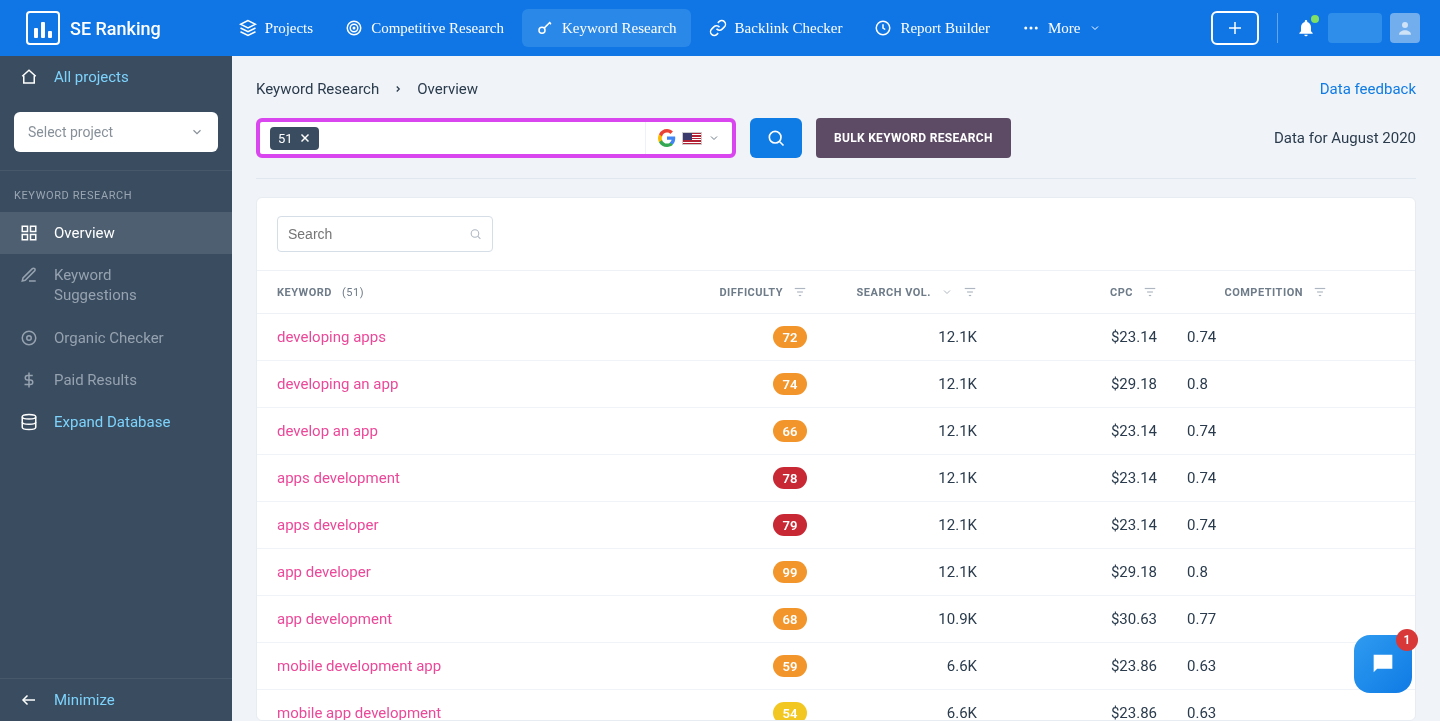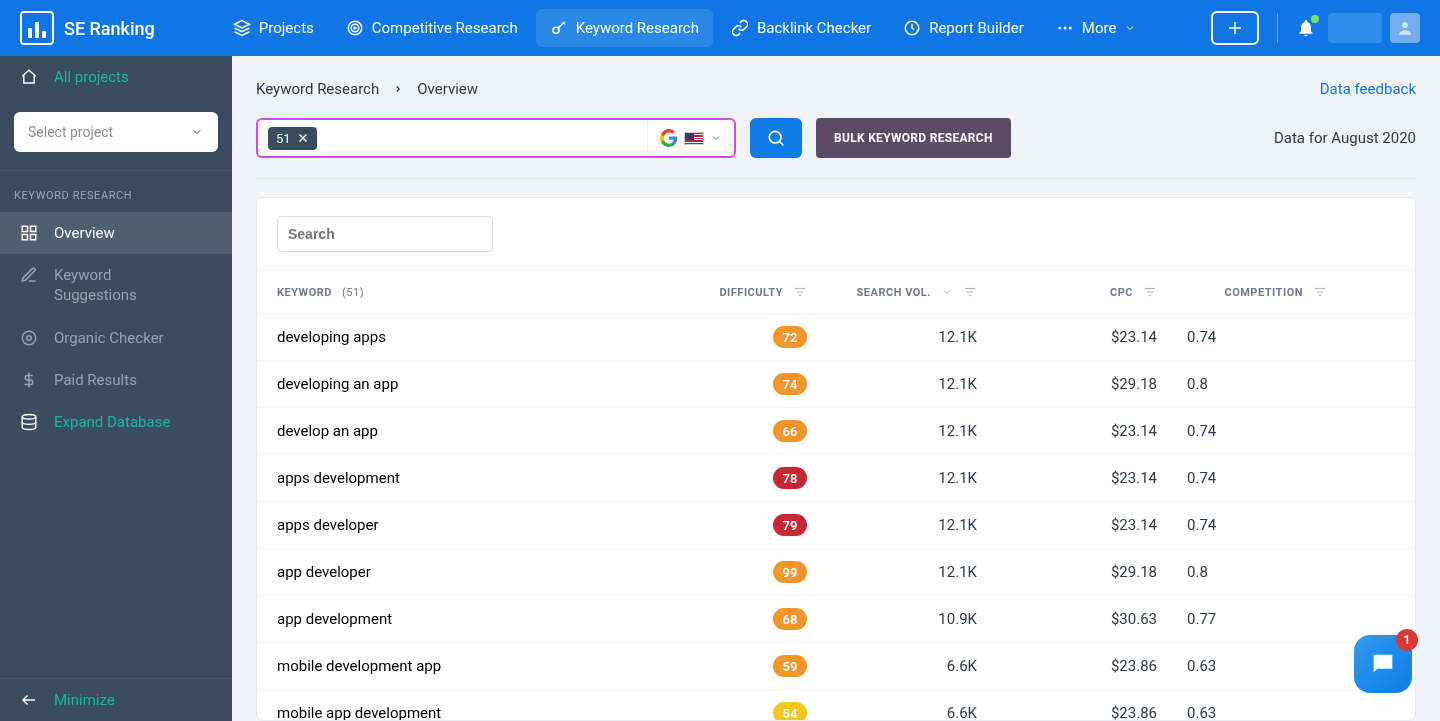--- a/index.html
+++ b/index.html
@@ -12,21 +12,21 @@
     overflow: hidden;
   }
 
   
   .topbar {
     display: flex;
     align-items: center;
     height: 56px;
     background: #1076e5;
     color: #fff;
-    padding: 0 20px 0 10px;
+    padding: 0 20px 0 16px;
     gap: 4px;
   }
   .logo {
     display: flex;
     align-items: center;
     gap: 10px;
     padding: 0 10px;
     font-size: 18px;
     font-weight: 500;
   }
@@ -41,21 +41,21 @@
     gap: 3px;
     padding-bottom: 5px;
   }
   .logo-box span { display:inline-block; width:4px; background:#fff; border-radius:1px; }
   .logo-box span:nth-child(1){height:10px;} .logo-box span:nth-child(2){height:16px;} .logo-box span:nth-child(3){height:7px;}
 
   .topnav { display:flex; align-items:center; gap:4px; margin-left:50px; }
   .topnav-item {
     display:flex; align-items:center; gap:8px;
     padding: 10px 14px; border-radius:6px;
-    font-size:15px; cursor:pointer;
+    font-size:15px; cursor:pointer;font-family:Liberation Serif, serif;
   }
   .topnav-item.active { background: #2a88e8; }
   .topnav-icon { display:inline-flex; width:18px; height:18px; align-items:center; justify-content:center; }
 
   .top-spacer { flex:1; }
 
   .top-add {
     width:48px; height:34px; border:2px solid #fff; border-radius:6px;
     display:flex; align-items:center; justify-content:center;
     font-size:22px; font-weight:400; cursor:pointer;
@@ -74,21 +74,21 @@
 
   
   .sidebar {
     width: 232px; background:#3a4c60; color:#dbe2ea;
     display:flex; flex-direction:column;
   }
   .side-item {
     display:flex; align-items:center; gap:16px;
     padding: 12px 20px; font-size:15px; cursor:pointer;
   }
-  .side-item.white { color:#14b8a6; }
+  .side-item.white { color:#7dd3fc; }
   .side-item.dim { color:#96a2af; }
   .side-item.active { background:#4e5f71; color:#fff; }
 
   .project-select-wrap { padding: 14px 14px 18px; border-bottom:1px solid rgba(255,255,255,.07); }
   .project-select {
     background:#fff; color:#879099;
     height:40px; border-radius:6px;
     display:flex; align-items:center; justify-content:space-between;
     padding: 0 14px; cursor:pointer; font-size:14px;
   }
@@ -110,21 +110,21 @@
   .breadcrumbs { display:flex; align-items:center; gap:14px; font-size:15px; color:#2a3b4d; }
   .crumb-link { color:#2a3b4d; }
   .feedback-link { color:#0f7be5; font-size:15px; cursor:pointer; }
 
   .search-row {
     display:flex; align-items:center; gap:14px; margin-top:20px;
   }
   .kw-search {
     display:flex; align-items:center;
     width:480px; height:40px;
-    border:2px solid #d946ef; border-radius:6px;
+    border:4px solid #d946ef; border-radius:6px;
     background:#fff;
   }
   .kw-chip-area{ flex:1; display:flex; align-items:center; padding:0 10px; }
   .kw-chip {
     display:inline-flex; align-items:center; gap:6px;
     background:#3a4c60; color:#fff;
     border-radius:4px; padding:4px 8px; font-size:13px;
   }
   .kw-chip svg { width:12px; height:12px; }
   .kw-region {
@@ -163,21 +163,20 @@
     gap:12px;
   }
   .table-search {
     width:216px; height:36px;
     border:1px solid #d5dde6; border-radius:4px;
     display:flex; align-items:center; padding:0 10px; color:#6e7b89;
   }
   .table-search input {
     flex:1; border:none; outline:none; font-size:14px; color:#6e7b89;
     background:transparent;
-    font-weight:bold;
   }
 
   .panel-actions { margin-left:auto; display:flex; gap:12px; }
   .outline-btn {
     height:36px; border:1px solid #c8d1db; border-radius:4px;
     display:flex; align-items:center; gap:8px; padding: 0 14px;
     font-size:12px; font-weight:700; letter-spacing:.3px;
     color:#3a4c60; cursor:pointer;
   }
 
@@ -197,21 +196,21 @@
 
   .rows { flex:1; overflow-y:auto; }
   .tr {
     display:grid;
     grid-template-columns: 380px 150px 170px 180px 170px;
     align-items:center;
     padding: 12px 20px;
     border-bottom:1px solid #f0f3f7;
     font-size:15px;
   }
-  .cell-kw a { color:#000000; text-decoration:none; }
+  .cell-kw a { color:#ec4899; text-decoration:none; }
   .cell-right { text-align:right; color:#2a3b4d; }
   .cell-left { text-align:left; color:#2a3b4d; }
 
   .pill {
     display:inline-flex; align-items:center; justify-content:center;
     min-width:34px; height:22px; padding:0 8px;
     border-radius:11px; color:#fff; font-size:13px; font-weight:600;
   }
   .diff-yellow { background:#f2c722; }
   .diff-orange { background:#f2952b; }

